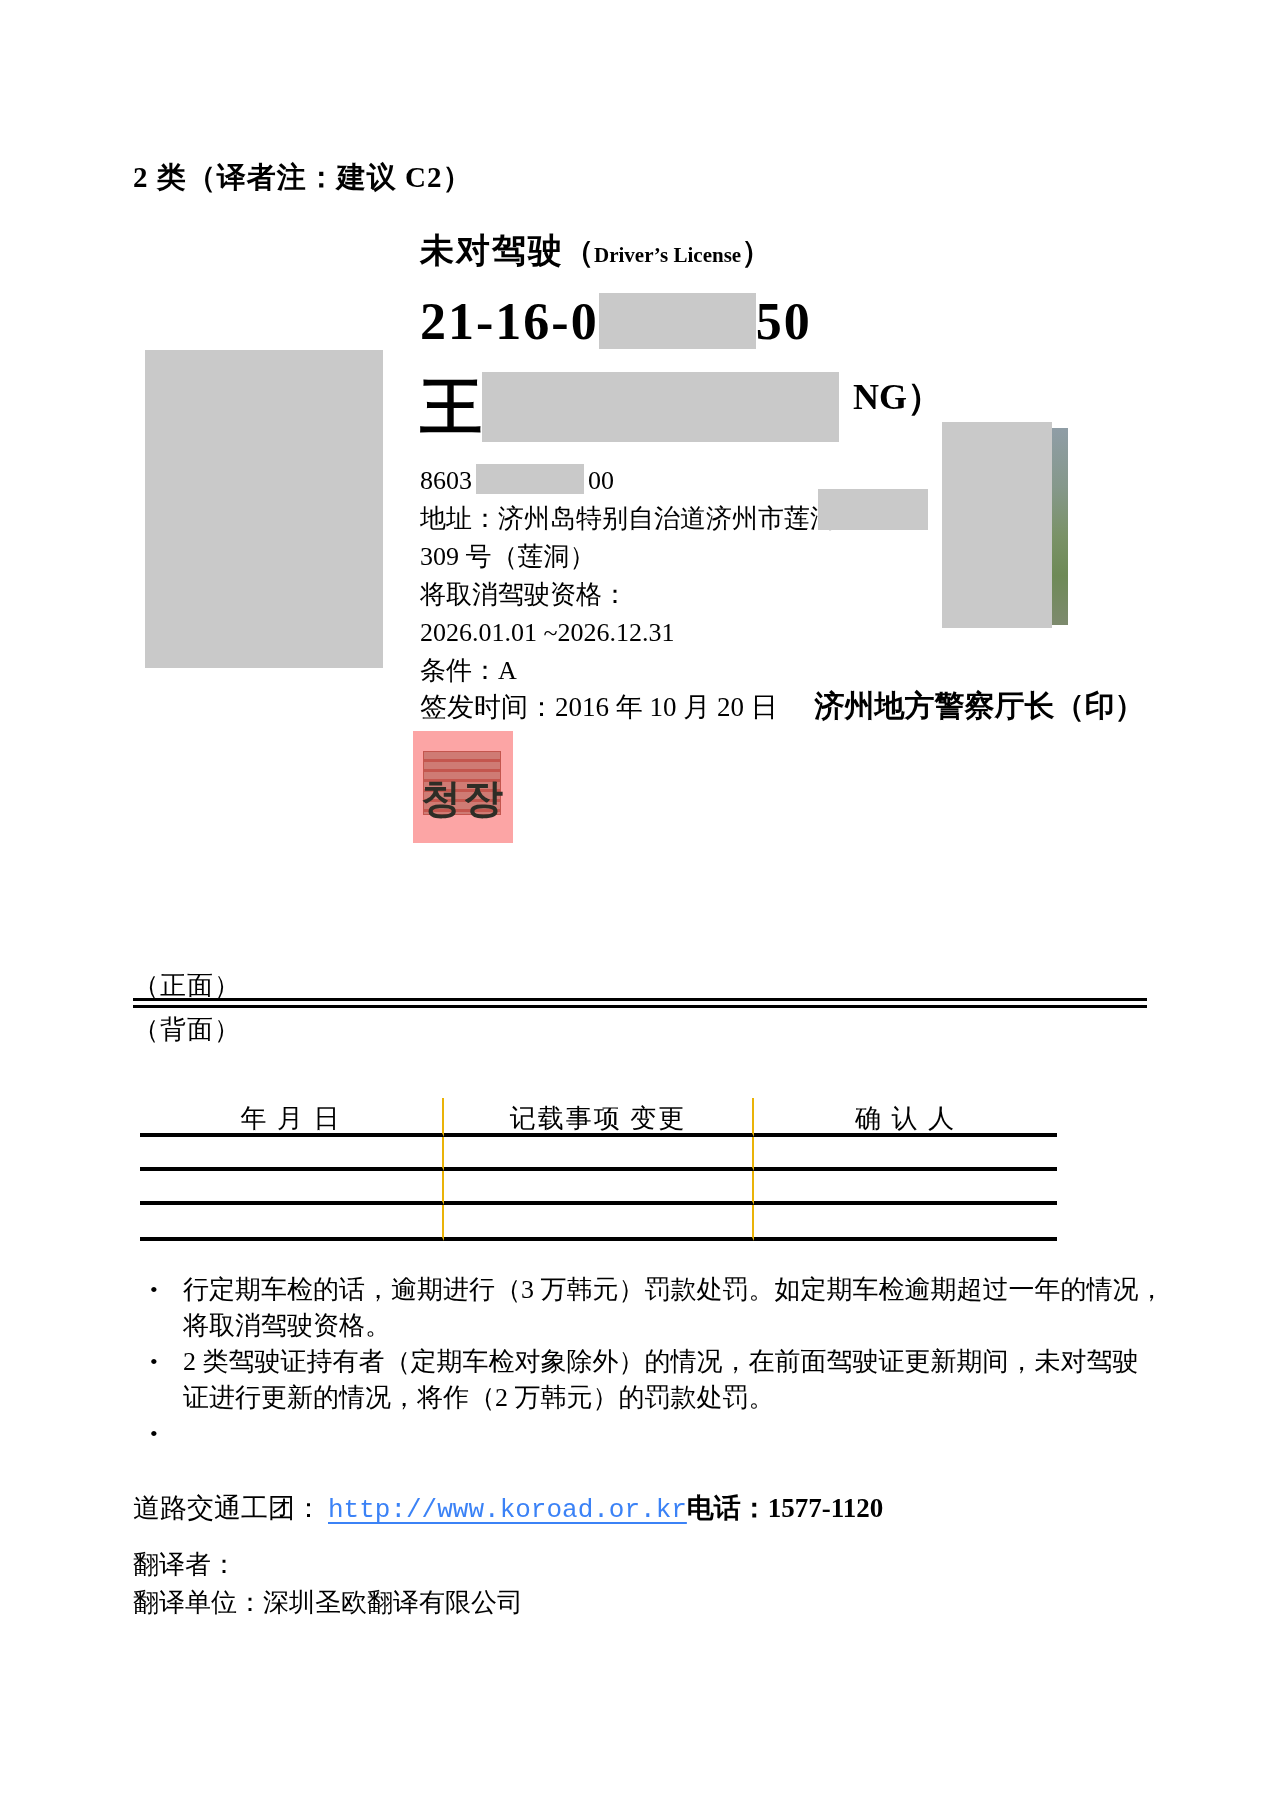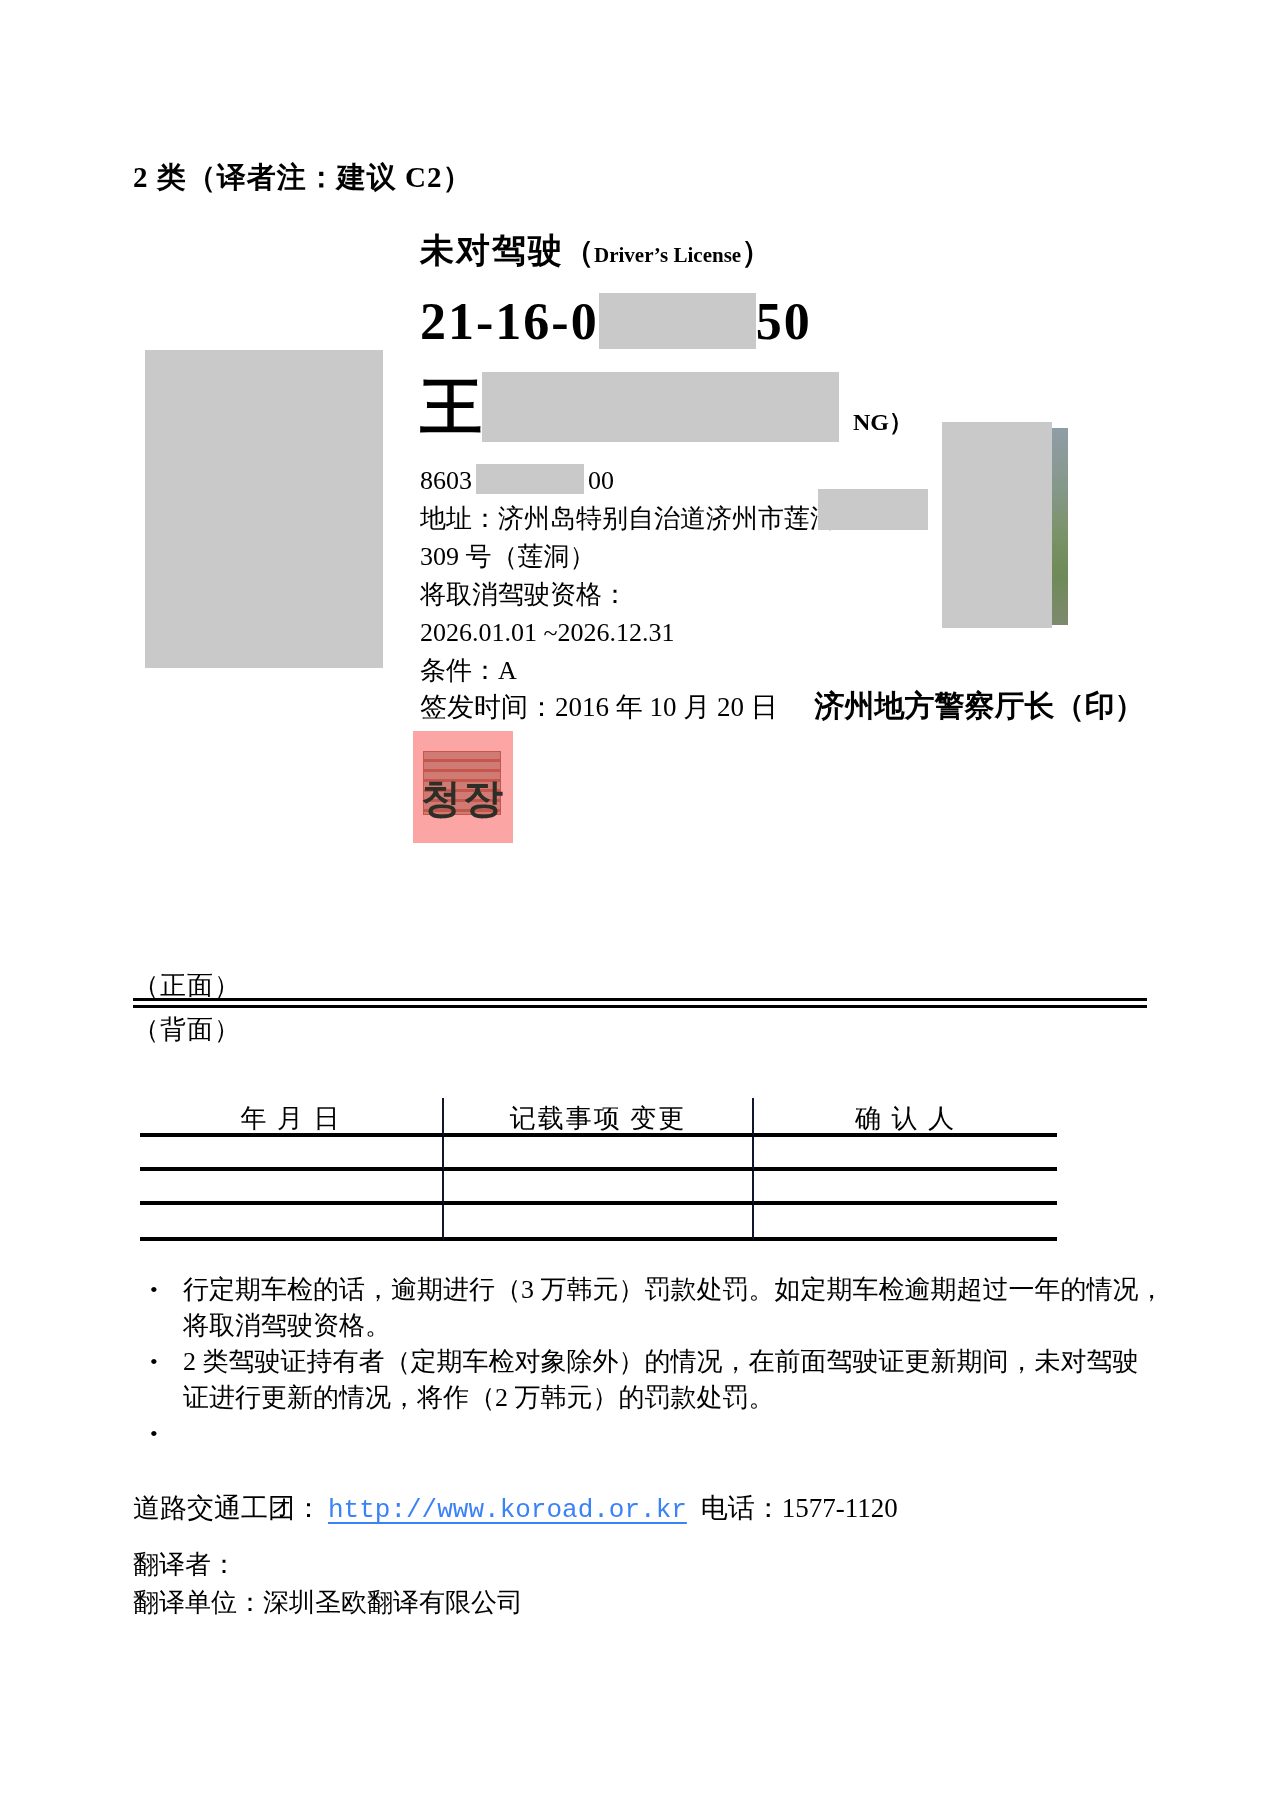--- a/index.html
+++ b/index.html
@@ -19,21 +19,21 @@
 
   .lic-number { left:420px; top:292px; font-size:52px; font-weight:bold; letter-spacing:2px; }
   .redact { background:#c9c9c9; display:inline-block; }
   .num-redact { width:157px; height:56px; vertical-align:-10px; }
 
   .photo-left { left:145px; top:350px; width:238px; height:318px; background:#c9c9c9; }
 
   .name-row { left:420px; top:372px; display:flex; align-items:flex-end; }
   .name-zh { font-size:62px; font-weight:bold; line-height:70px; }
   .name-redact { width:357px; height:70px; }
-  .name-en { font-size:24px; font-weight:bold; margin-left:14px; margin-bottom:4px;text-align:right; }
+  .name-en { font-size:36px; font-weight:bold; margin-left:14px; margin-bottom:20px;text-align:right; }
 
   .photo-right { left:942px; top:422px; width:126px; height:206px; }
   .photo-right .blank { position:absolute; left:0; top:0; width:110px; height:206px; background:#c9c9c9; }
   .photo-right .strip {
     position:absolute; left:110px; top:6px; width:16px; height:197px;
     background:linear-gradient(#8f9da6 0%, #85988b 30%, #7a9267 55%, #6e8a57 75%, #7d8a6e 100%);
   }
 
   .info { left:420px; top:462px; font-size:26px; line-height:38px; }
   .id-redact { width:108px; height:30px; vertical-align:-5px; margin:0 4px; }
@@ -56,38 +56,38 @@
 
   .side-label { font-size:26px; letter-spacing:1px; }
   .front-label { left:133px; top:968px; }
   .rule-double { left:133px; top:998px; width:1014px; height:4px;
     border-top:3px solid #000; border-bottom:3px solid #000; }
   .back-label { left:133px; top:1012px; }
 
   .chg-table { left:140px; top:1098px; width:917px; display:grid;
     grid-template-columns:304px 310px 303px; }
   .chg-table .cell { border-bottom:4px solid #000; box-sizing:border-box; }
-  .chg-table .c0, .chg-table .c1 { border-right:2px solid #0f172a; }
+  .chg-table .c0, .chg-table .c1 { border-right:2px solid #eab308; }
   .chg-table .head { height:39px; font-size:26px; font-weight:normal;
     text-align:center; padding-top:3px; letter-spacing:2px; }
   .chg-table .body { height:34px; }
   .chg-table .last { height:36px; }
 
   .bullets { left:150px; top:1272px; font-size:26px; line-height:36px; }
   .bullet-item { display:flex; }
   .bullet-dot { width:33px; font-size:22px; }
   .bullet-lines div { white-space:nowrap; }
 
   .koroad { left:133px; top:1490px; font-size:27px; }
   .koroad .url {
     font-family:"Liberation Mono","DejaVu Sans Mono",monospace;
     font-size:26px; color:#3b82f6; text-decoration:underline;
     text-decoration-thickness:2px; text-underline-offset:5px; margin-left:6px;
   }
-  .koroad .tel { margin-left:14px; }
+  .koroad .tel { margin-left:0;font-weight:bold; }
 
   .translator { left:133px; top:1546px; font-size:26px; line-height:38px; }
 </style>
 </head>
 <body>
 
 <div class="page">
 
   <div class="abs note">2 类（译者注：建议 C2）</div>
 

